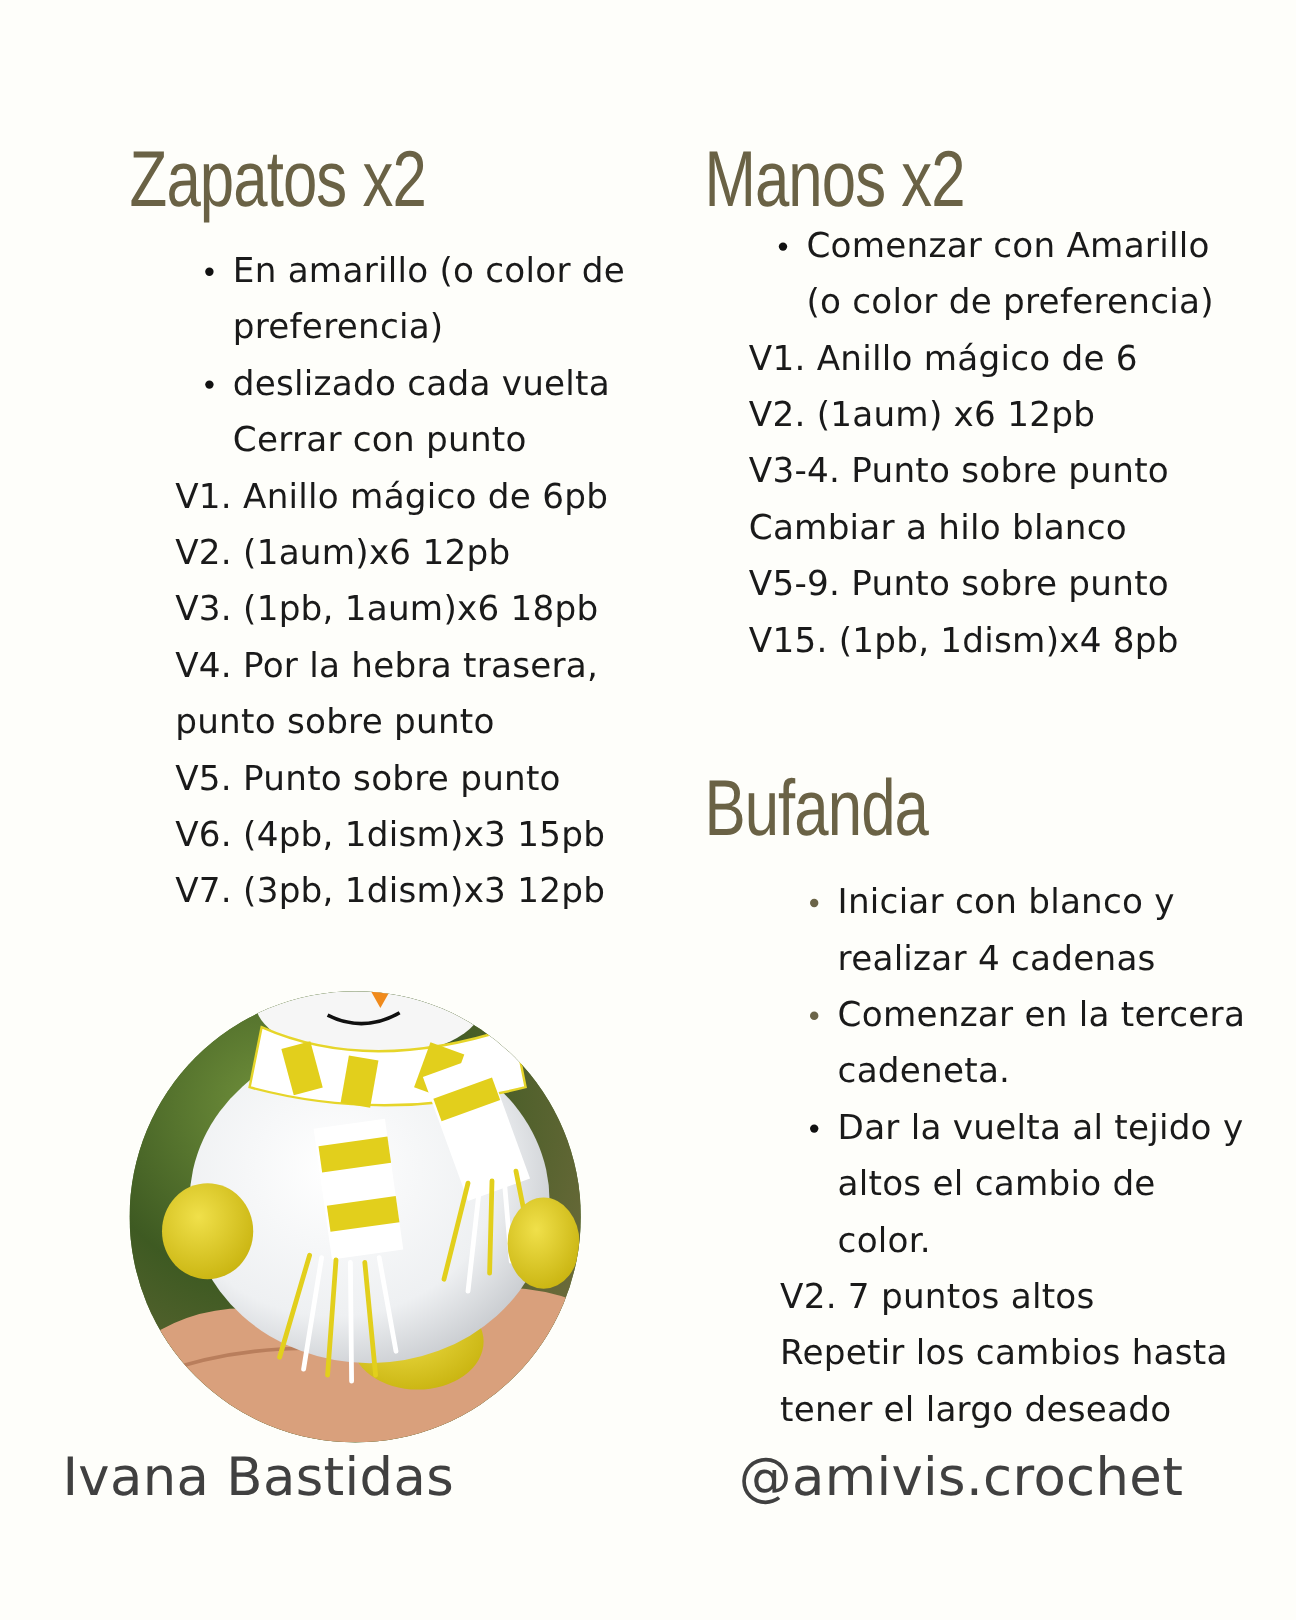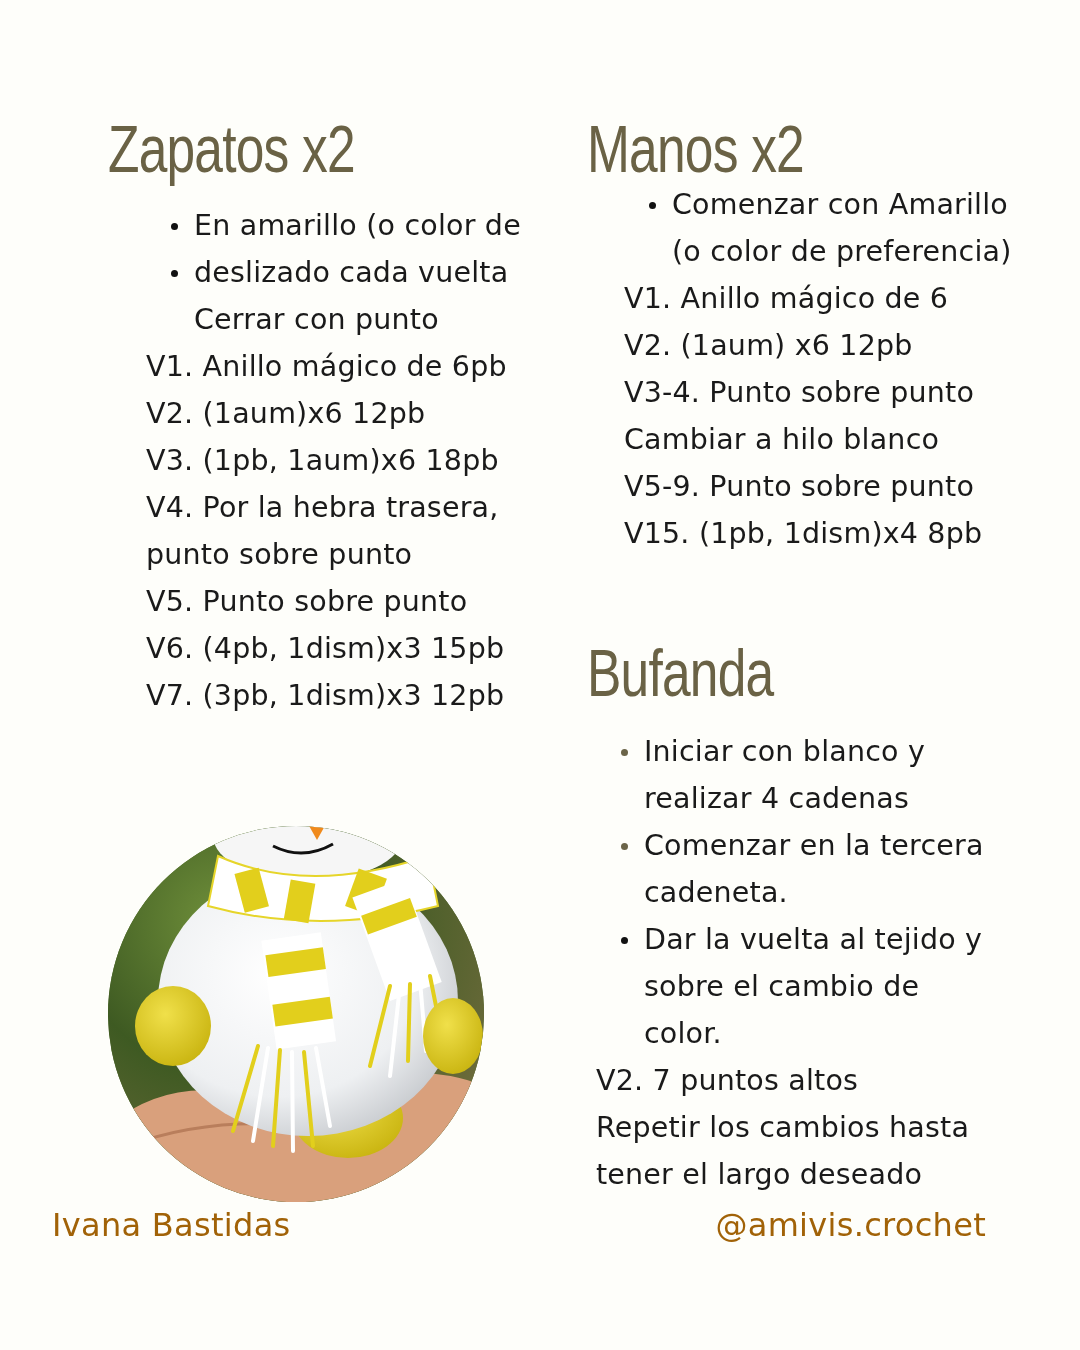--- a/index.html
+++ b/index.html
@@ -49,35 +49,36 @@
       position: absolute;
       left: 108px; top: 826px;
       width: 376px; height: 376px;
       border-radius: 50%;
       overflow: hidden;
       background: #4e6a2a;
     }
     .footer {
       position: absolute;
       top: 1206px;
-      font-size: 32px;
-      color: #a16207;
+      font-size: 44px;
+      color: #404040;
       letter-spacing: 0.3px;
       white-space: nowrap;
     }
   </style>
 </head>
 <body>
 
 <div class="heading" style="left:108px; top:116px;">Zapatos x2</div>
 
 <div class="col" style="left:108px; top:202px;">
   <div class="bullet">
     <span class="dot"></span>
     <div class="line">En amarillo (o color de</div>
+    <div class="line">preferencia)</div>
   </div>
   <div class="bullet">
     <span class="dot"></span>
     <div class="line">deslizado cada vuelta</div>
     <div class="line">Cerrar con punto</div>
   </div>
   <div class="line">V1. Anillo mágico de 6pb</div>
   <div class="line">V2. (1aum)x6 12pb</div>
   <div class="line">V3. (1pb, 1aum)x6 18pb</div>
   <div class="line">V4. Por la hebra trasera,</div>
@@ -98,35 +99,35 @@
   <div class="line">V1. Anillo mágico de 6</div>
   <div class="line">V2. (1aum) x6 12pb</div>
   <div class="line">V3-4. Punto sobre punto</div>
   <div class="line">Cambiar a hilo blanco</div>
   <div class="line">V5-9. Punto sobre punto</div>
   <div class="line">V15. (1pb, 1dism)x4 8pb</div>
 </div>
 
 <div class="heading" style="left:587px; top:640px;">Bufanda</div>
 
-<div class="col" style="left:558px; top:728px;">
+<div class="col" style="left:612px; top:728px;">
   <div class="bullet olive">
     <span class="dot"></span>
     <div class="line">Iniciar con blanco y</div>
     <div class="line">realizar 4 cadenas</div>
   </div>
   <div class="bullet olive">
     <span class="dot"></span>
     <div class="line">Comenzar en la tercera</div>
     <div class="line">cadeneta.</div>
   </div>
   <div class="bullet">
     <span class="dot"></span>
     <div class="line">Dar la vuelta al tejido y</div>
-    <div class="line">sobre el cambio de</div>
+    <div class="line">altos el cambio de</div>
     <div class="line">color.</div>
   </div>
   <div class="line">V2. 7 puntos altos</div>
   <div class="line">Repetir los cambios hasta</div>
   <div class="line">tener el largo deseado</div>
 </div>
 
 <div class="photo" title="Crocheted amigurumi snowman with yellow and white striped scarf, yellow mittens and yellow shoes held in a hand">
   <svg width="376" height="376" viewBox="0 0 376 376">
     <defs>

